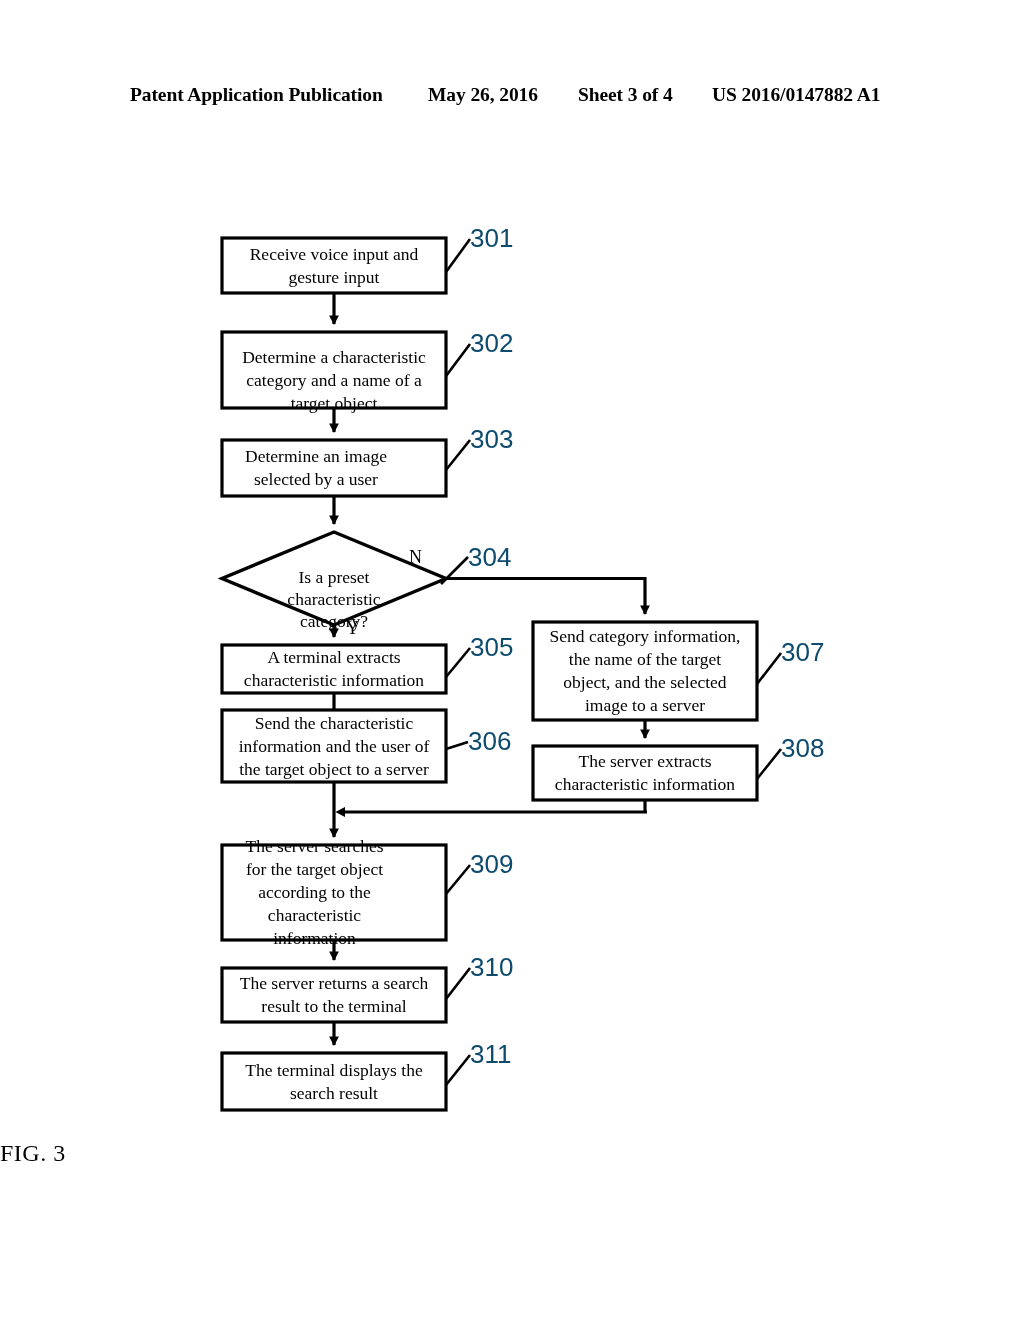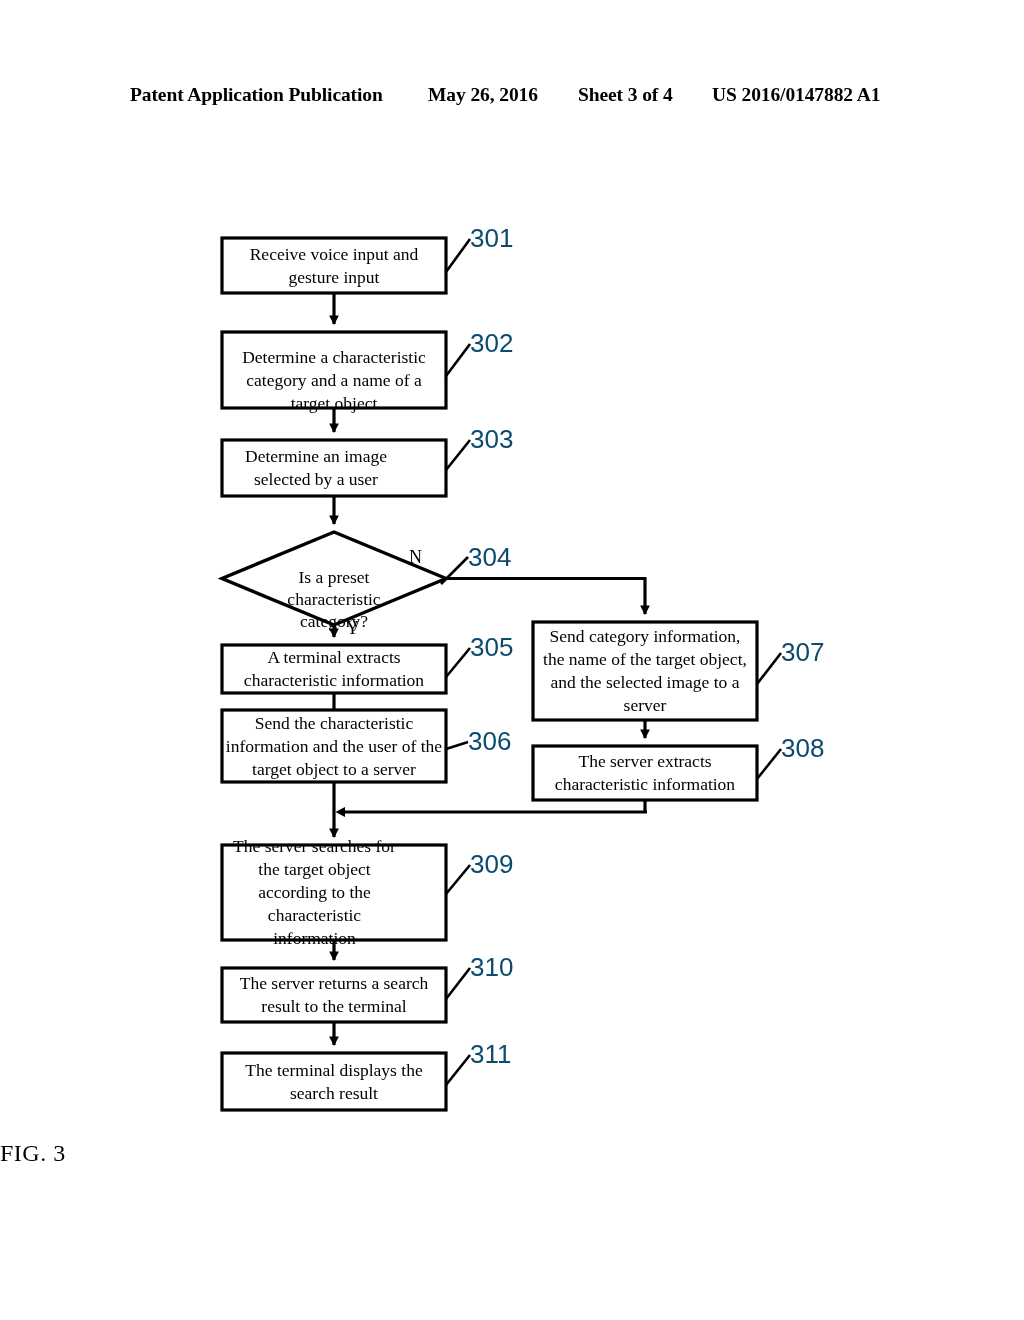--- a/index.html
+++ b/index.html
@@ -57,21 +57,21 @@
     position: absolute;
     display: flex;
     align-items: center;
     justify-content: center;
     text-align: center;
     font-family: "Liberation Serif", "DejaVu Serif", serif;
     font-size: 17.5px;
     line-height: 23px;
     color: #000000;
     pointer-events: none;
-    padding: 0 4px;
+    padding: 0 16px;
     box-sizing: border-box;
   }
   .ref-num {
     position: absolute;
     font-family: Liberation Sans, sans-serif;
     font-size: 26px;
     line-height: 19px;
     color: #0c4a6e;
     white-space: nowrap;
   }

